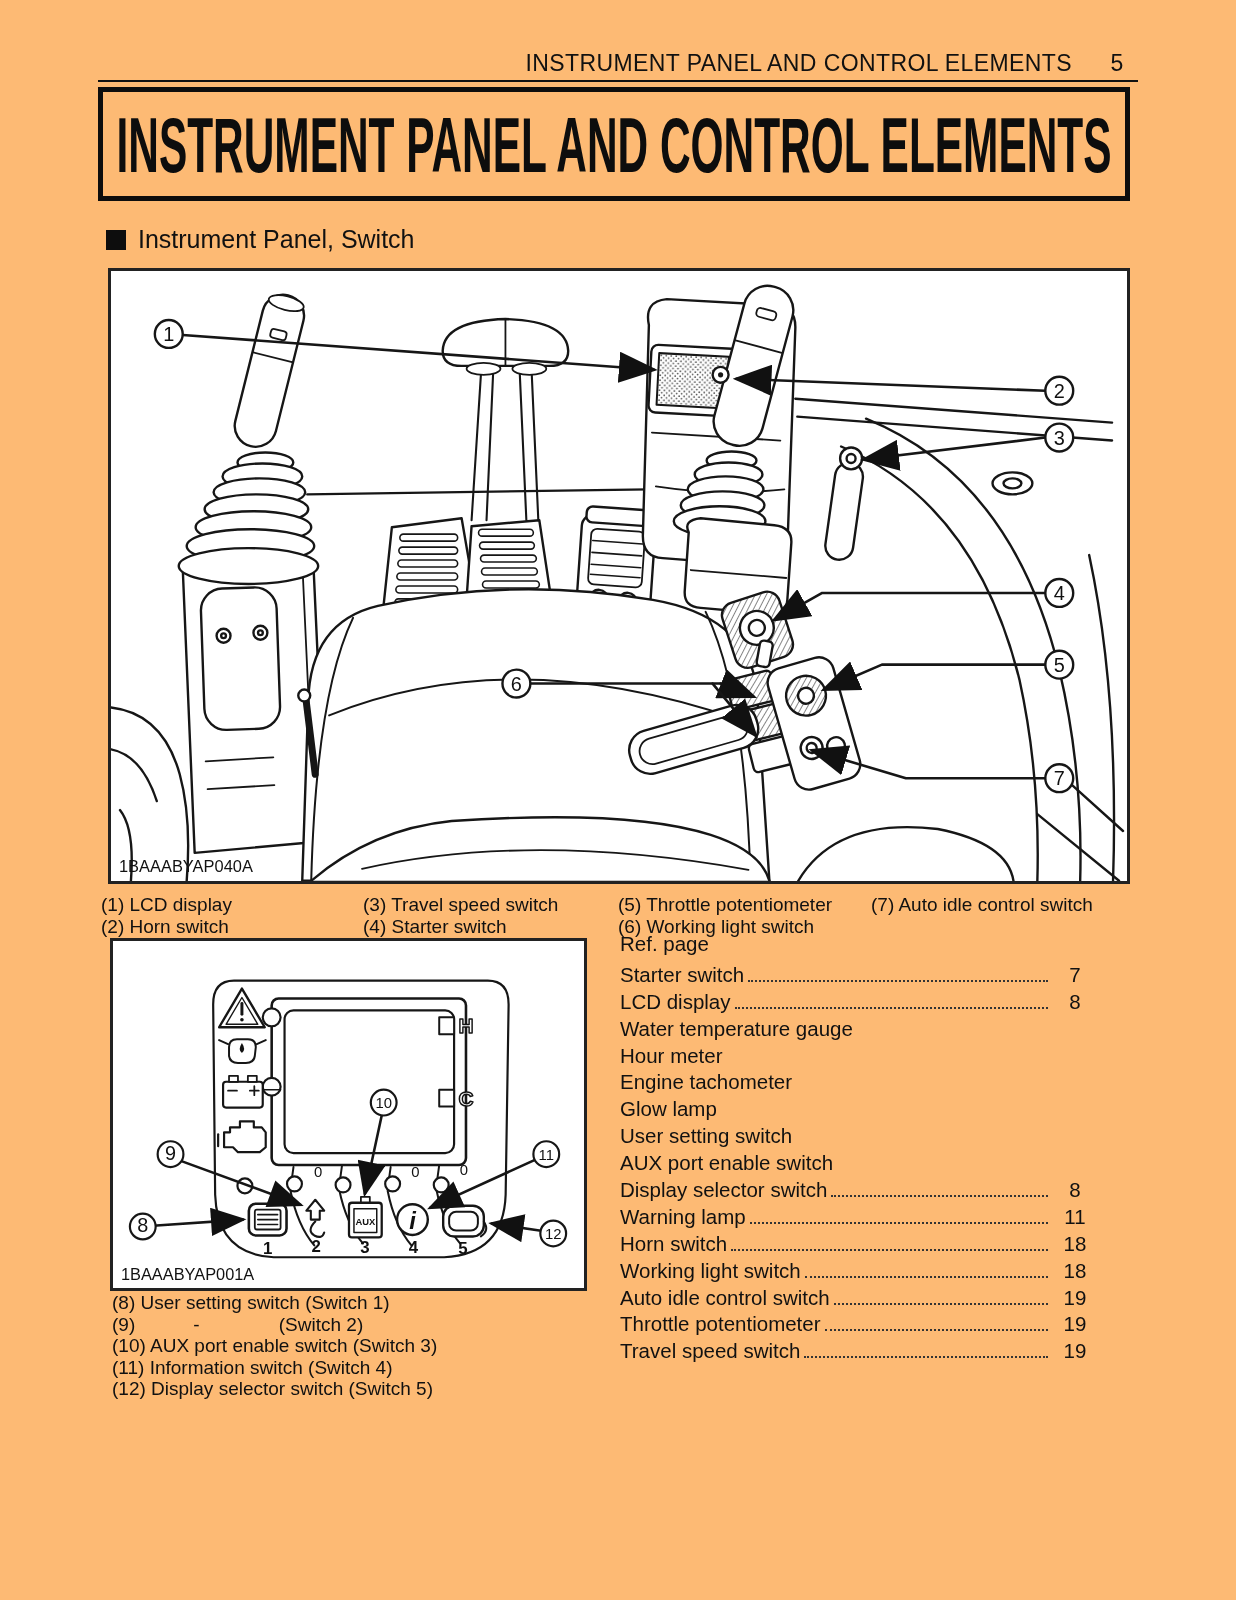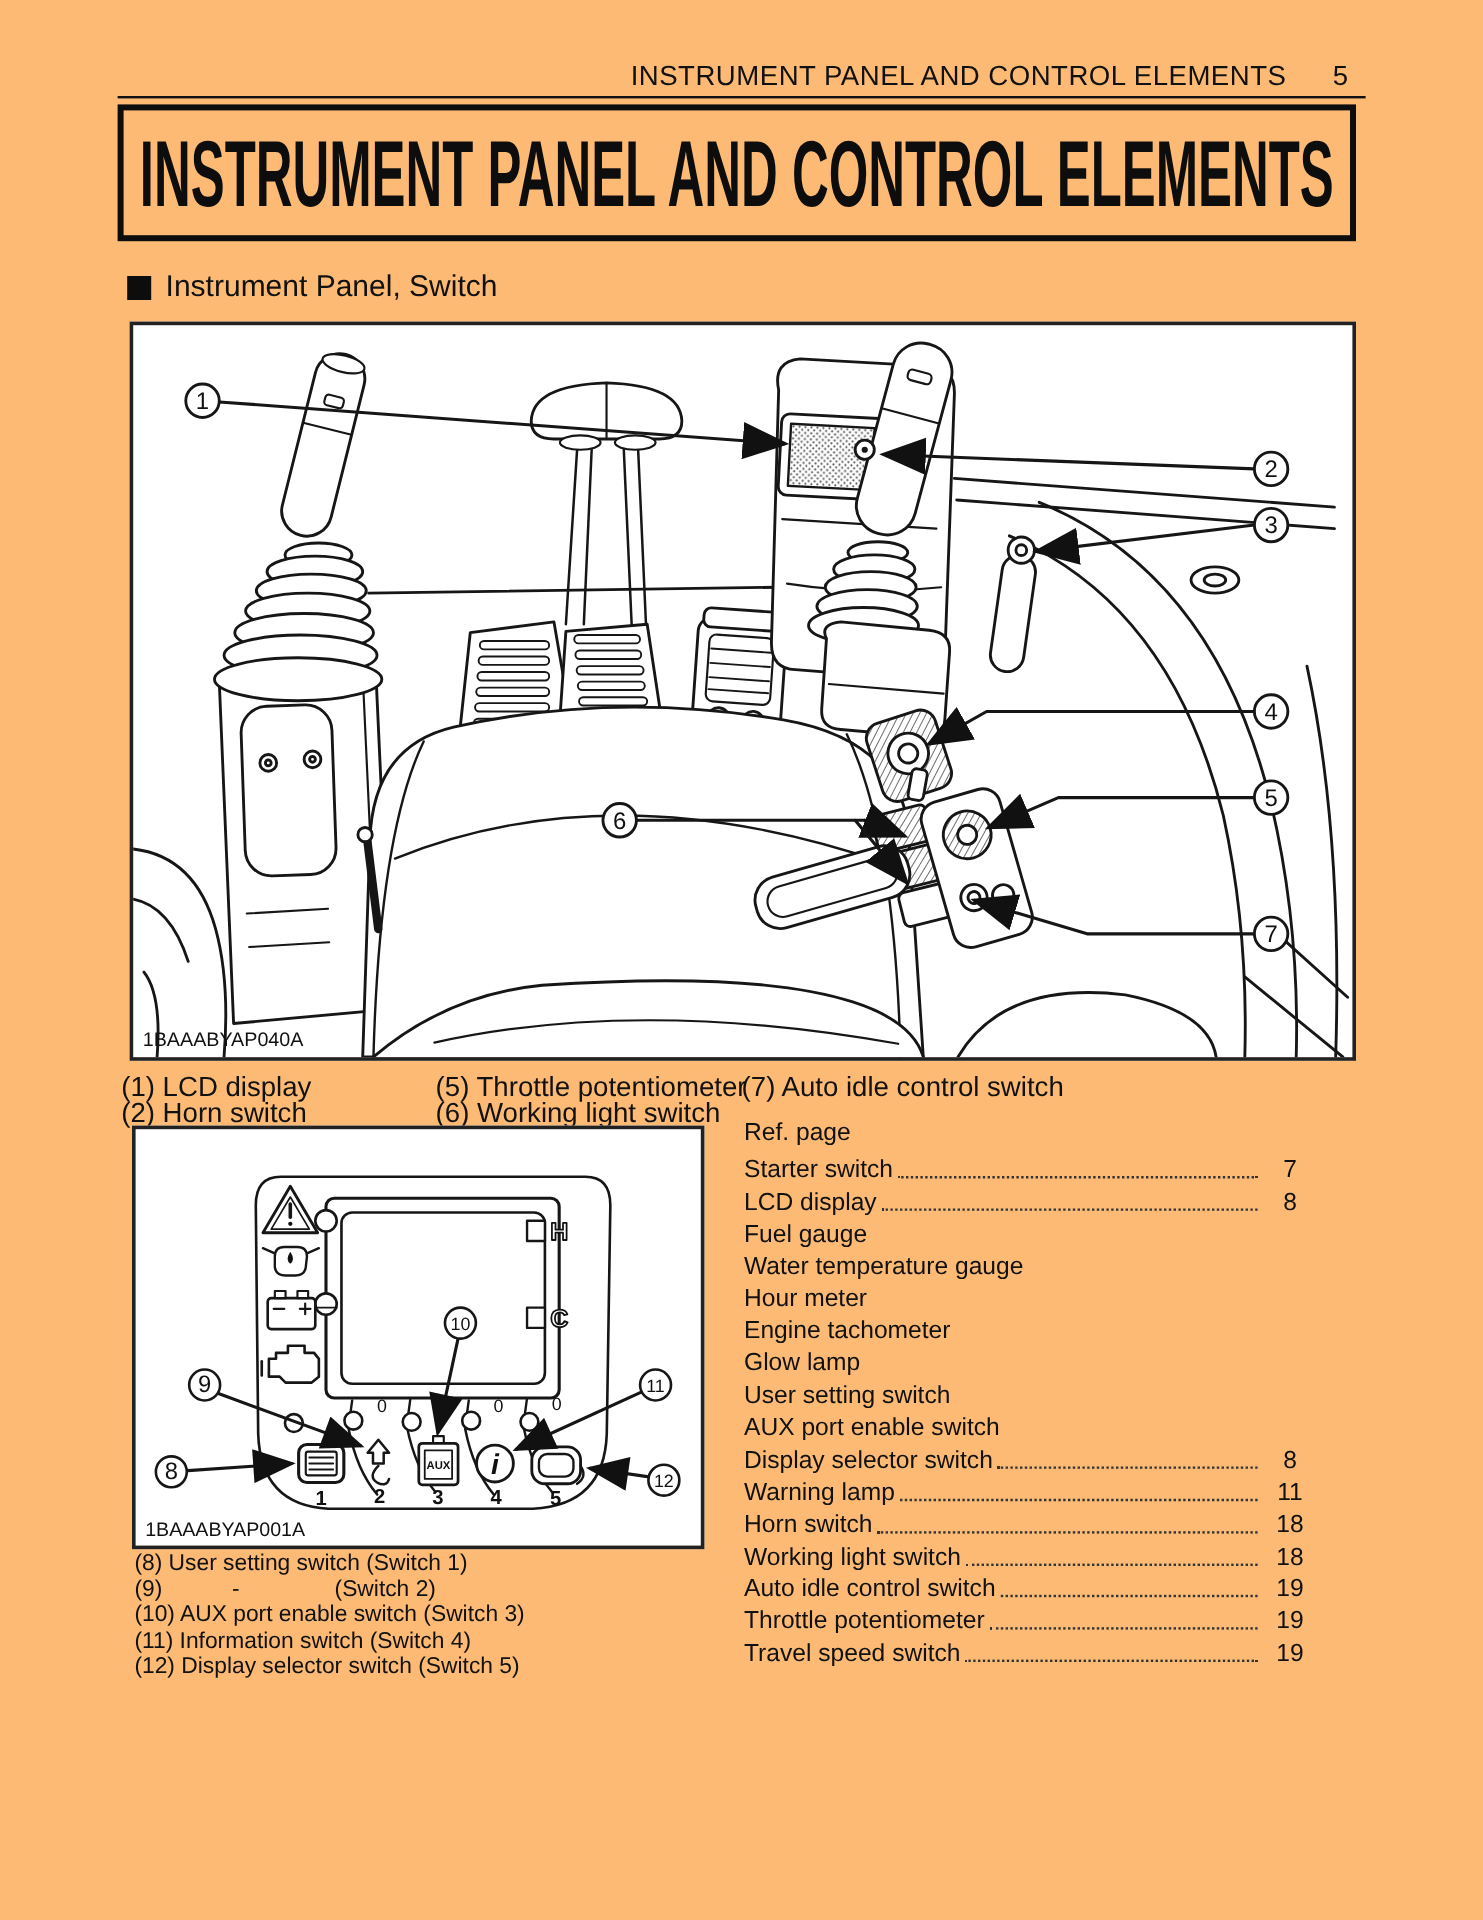--- a/index.html
+++ b/index.html
@@ -35,21 +35,21 @@
   svg{display:block;}
   svg text{font-family:"Liberation Sans",sans-serif;}
   .callout-num{font-size:20px;fill:#111;stroke:none;}
   .callout-num2{font-size:15px;fill:#111;stroke:none;}
   .figlabel{font-size:16.5px;fill:#111;stroke:none;}
   .outl{font-size:21px;font-weight:bold;fill:#fff;stroke:#111;stroke-width:1.5;text-anchor:middle;}
   
   .fig1-caption{
     position:absolute;top:894px;left:101px;width:1130px;
     display:grid;grid-template-columns:262px 255px 253px auto;
-    font-size:23px;line-height:22px;
+    font-size:19px;line-height:22px;
   }
   .fig2-caption{
     position:absolute;top:1292px;left:112px;font-size:19px;line-height:21.5px;
   }
   .cap-line{white-space:pre;}
   
   .ref-list{position:absolute;top:932px;left:620px;width:478px;font-size:20.5px;}
   .ref-header{text-align:left;padding-right:4px;height:28px;}
   .ref-row{display:flex;align-items:flex-end;height:26.9px;}
   .ref-label{white-space:nowrap;}
@@ -281,20 +281,24 @@
       <text x="8" y="603" class="figlabel">1BAAABYAP040A</text>
     </svg>
   </div>
 
   <div class="fig1-caption">
     <div>
         <div class="cap-line">(1) LCD display</div>
         <div class="cap-line">(2) Horn switch</div>
       </div>
     <div>
+        <div class="cap-line">(3) Travel speed switch</div>
+        <div class="cap-line">(4) Starter switch</div>
+      </div>
+    <div>
         <div class="cap-line">(5) Throttle potentiometer</div>
         <div class="cap-line">(6) Working light switch</div>
       </div>
     <div>
         <div class="cap-line">(7) Auto idle control switch</div>
       </div>
   </div>
 
   <div class="fig fig2">
     <svg width="471" height="347" viewBox="0 0 475 350">
@@ -436,25 +440,20 @@
           <span class="ref-label">Starter switch</span>
           <span class="leader"></span>
           <span class="ref-page">7</span>
         </div>
         <div class="ref-row">
           <span class="ref-label">LCD display</span>
           <span class="leader"></span>
           <span class="ref-page">8</span>
         </div>
         <div class="ref-row no-dots">
-          <span class="ref-label">Fuel gauge</span>
-          <span class="leader"></span>
-          <span class="ref-page"></span>
-        </div>
-        <div class="ref-row no-dots">
           <span class="ref-label">Water temperature gauge</span>
           <span class="leader"></span>
           <span class="ref-page"></span>
         </div>
         <div class="ref-row no-dots">
           <span class="ref-label">Hour meter</span>
           <span class="leader"></span>
           <span class="ref-page"></span>
         </div>
         <div class="ref-row no-dots">

